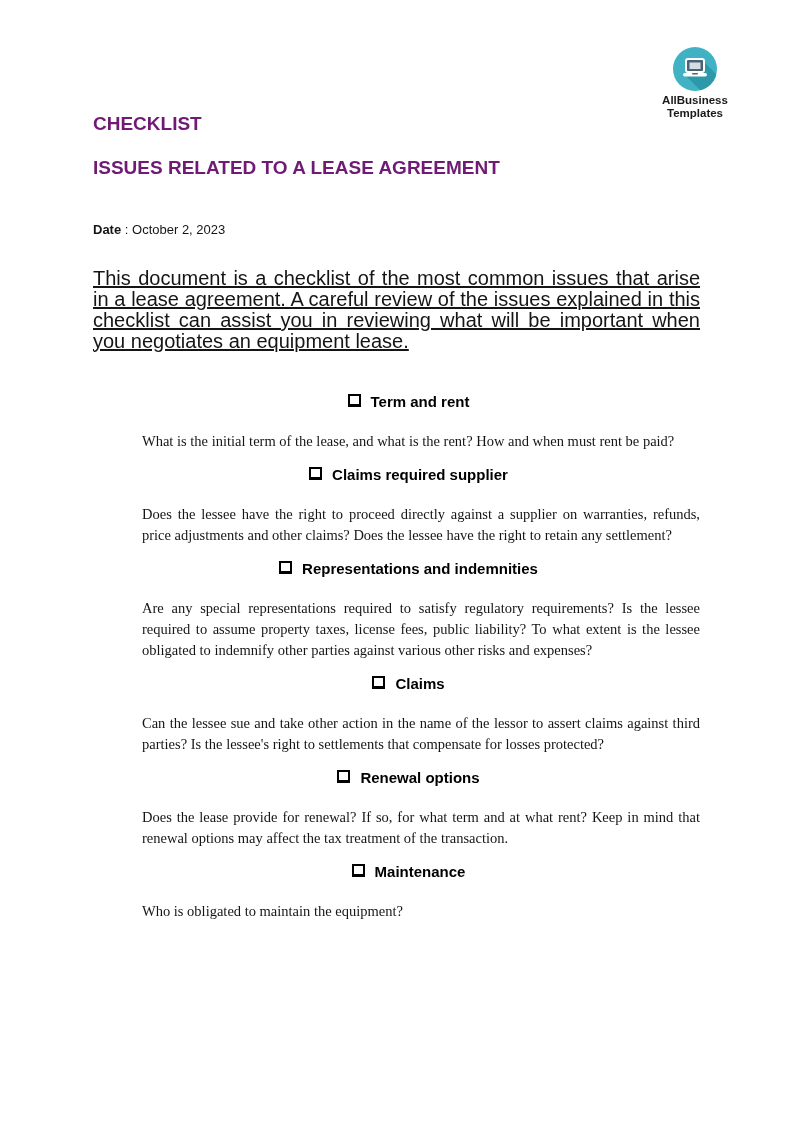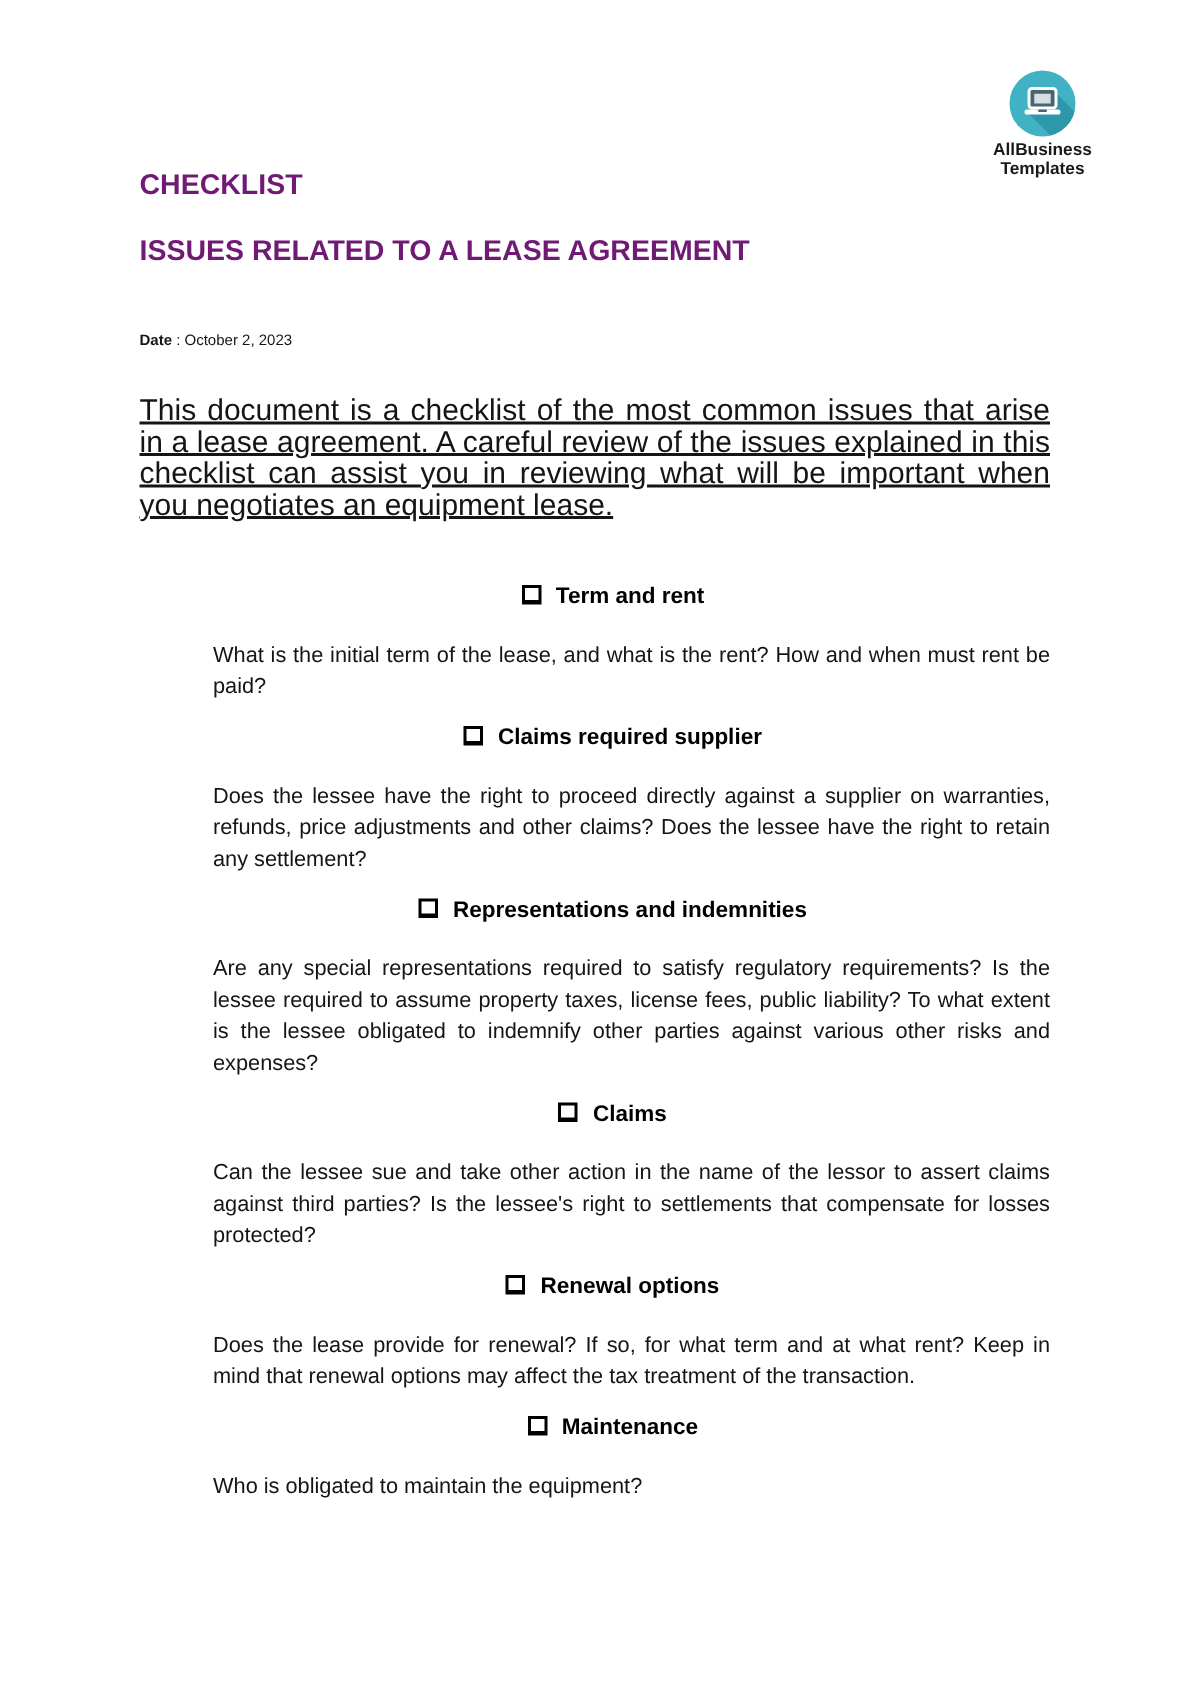--- a/index.html
+++ b/index.html
@@ -36,21 +36,21 @@
   .doc-title {
     text-align: left;
     font-weight: bold;
     font-size: 19px;
     line-height: 20px;
     color: #701a75;
   }
   .doc-title.second { margin-top: 24px; }
   .date-line {
     margin-top: 44px;
-    font-size: 10px;
+    font-size: 13px;
   }
   .date-line .bold { font-weight: bold; }
   .intro {
     margin-top: 31px;
     font-size: 20px;
     line-height: 21px;
     text-align: justify;
     text-decoration: underline;
   }
   
@@ -77,20 +77,21 @@
     font-weight: bold;
     font-size: 15px;
     color: #000;
   }
   .item-desc {
     margin: 21px 0 0 49px;
     max-width: 560px;
     font-size: 14.5px;
     line-height: 21px;
     text-align: justify;
+    font-family: Liberation Serif, serif;
   }
   
   .footer-bar {
     position: absolute;
     left: 0;
     bottom: 0;
     width: 100%;
     height: 6px;
   }
 </style>

